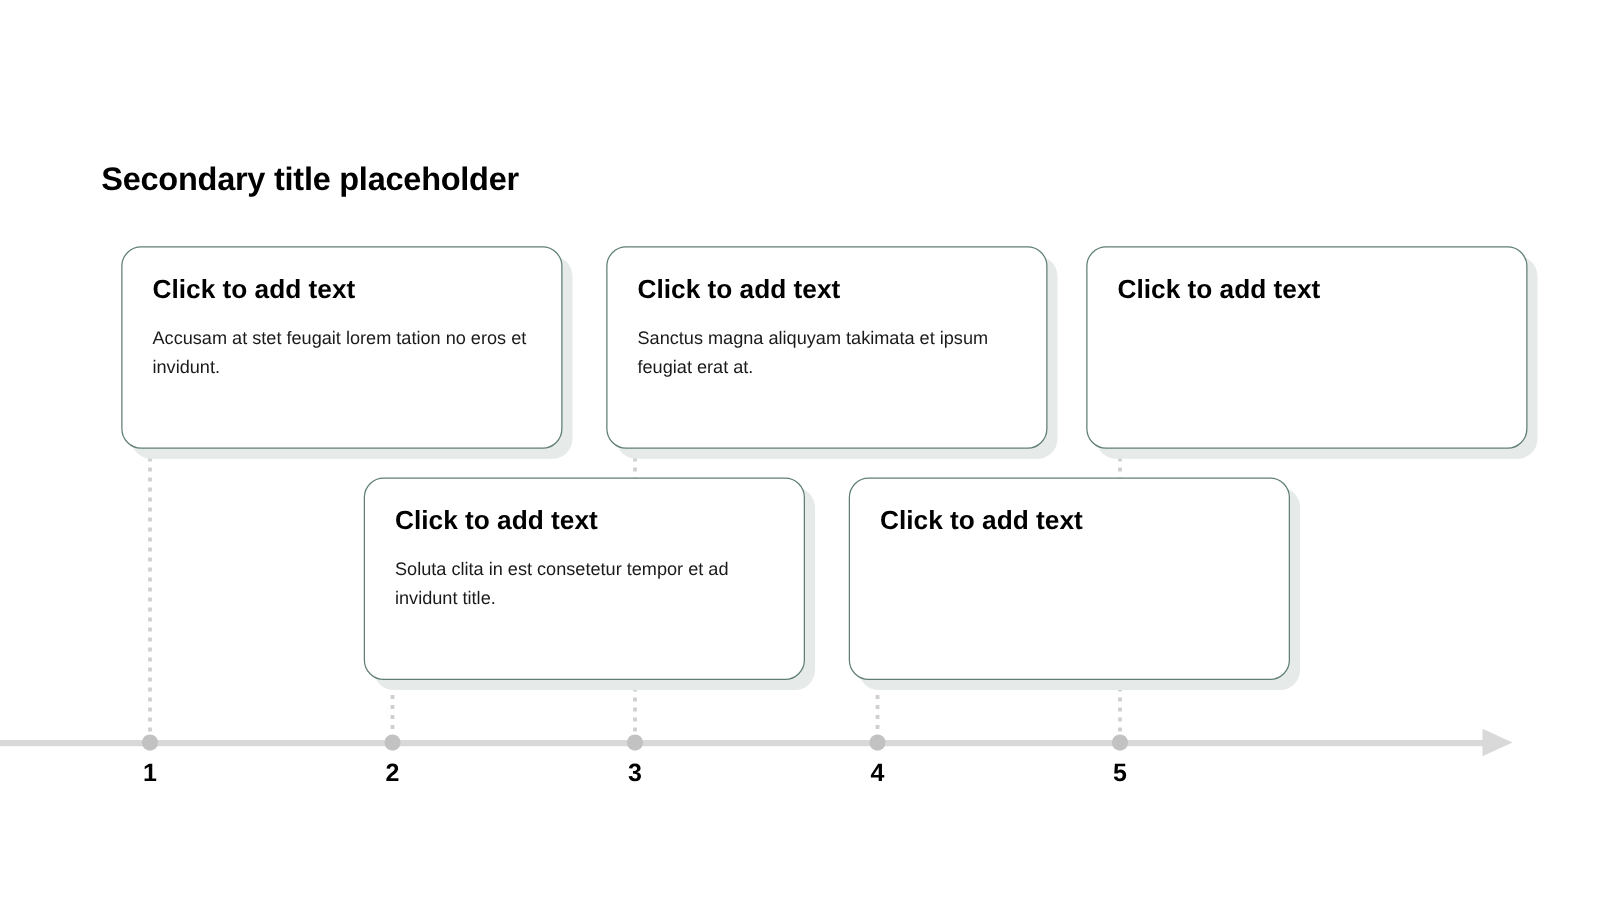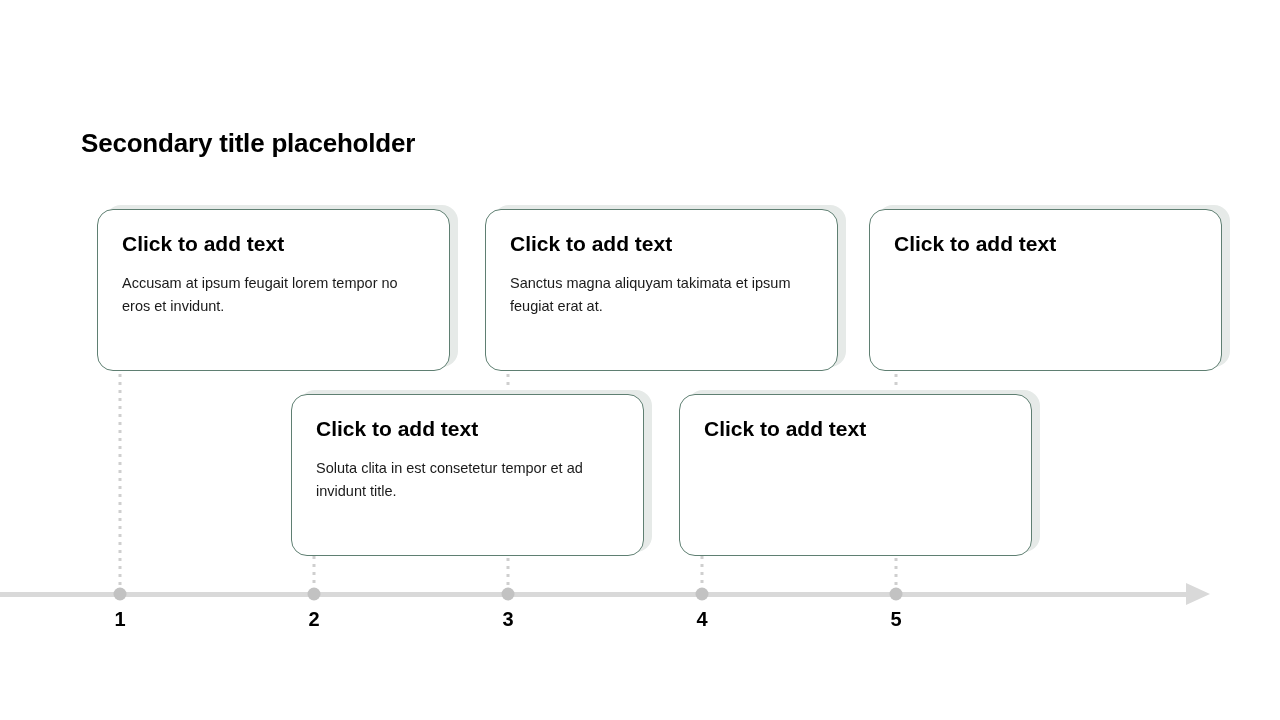--- a/index.html
+++ b/index.html
@@ -89,21 +89,21 @@
     left: 8px;
     top: 8px;
     width: 100%;
     height: 100%;
     background: #e6eae8;
     border-radius: 16px;
   }
   .card {
     position: absolute;
     left: 0;
-    top: 12px;
+    top: 0;
     width: 100%;
     height: 100%;
     box-sizing: border-box;
     background: #ffffff;
     border: 1.6px solid #5f7f72;
     border-radius: 16px;
     padding: 22px 24px 0 24px;
   }
   .card-heading {
     font-size: 21px;
@@ -155,21 +155,21 @@
     <div class="milestone-label" style="left:702px;">4</div>
     <div class="milestone-label" style="left:896px;">5</div>
   </div>
 
   <div class="layer-cards">
 
     <div class="card-wrap" style="left:97px; top:197px;">
       <div class="card-shadow"></div>
       <div class="card">
         <p class="card-heading">Click to add text</p>
-        <p class="card-body">Accusam at ipsum feugait lorem tempor no eros et invidunt.</p>
+        <p class="card-body">Accusam at stet feugait lorem tation no eros et invidunt.</p>
       </div>
     </div>
 
     <div class="card-wrap" style="left:485px; top:197px;">
       <div class="card-shadow"></div>
       <div class="card">
         <p class="card-heading">Click to add text</p>
         <p class="card-body">Sanctus magna aliquyam takimata et ipsum feugiat erat at.</p>
       </div>
     </div>

